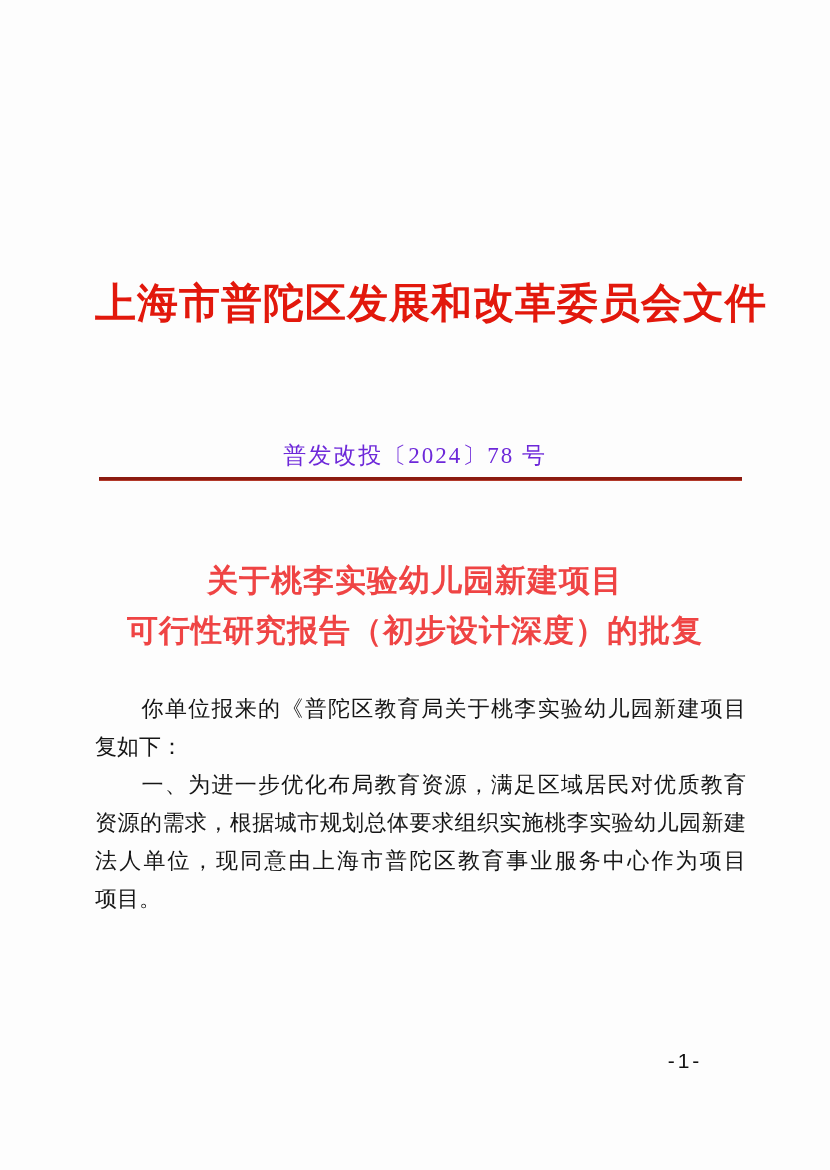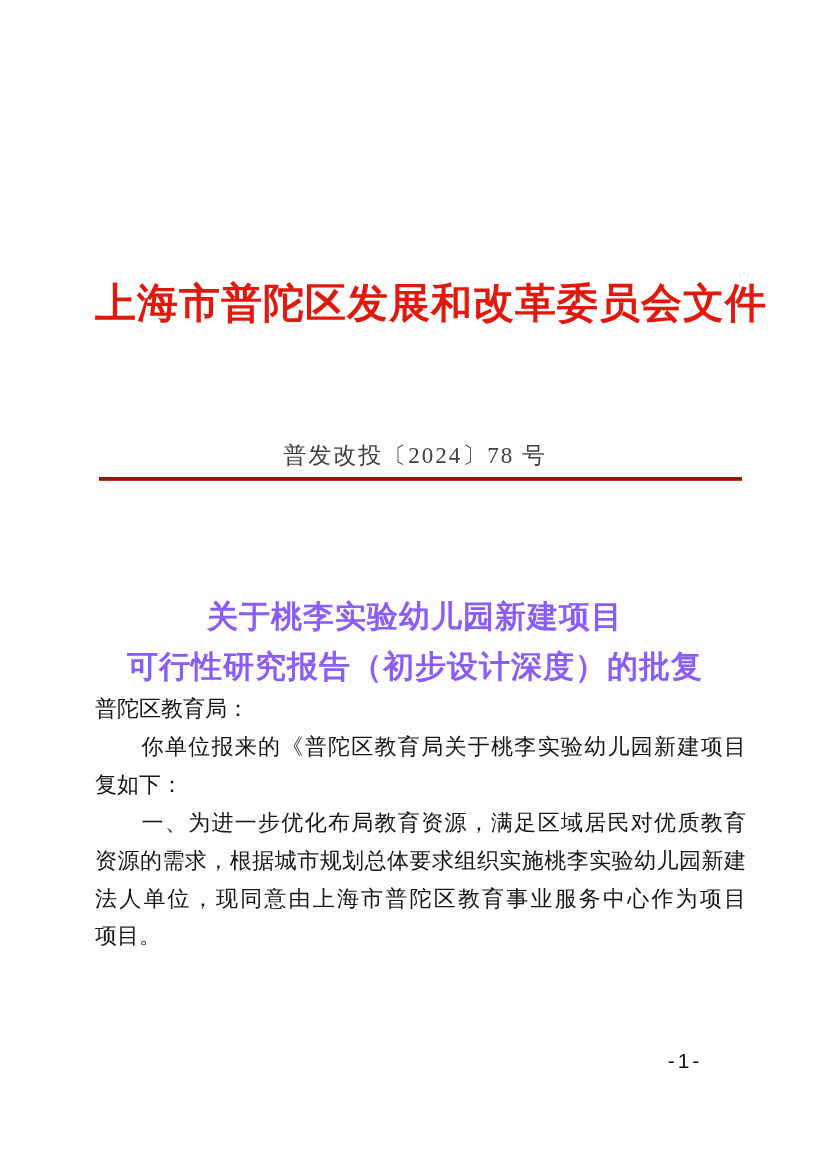--- a/index.html
+++ b/index.html
@@ -29,45 +29,44 @@
     white-space: nowrap;
     padding-left: 32px;
   }
   .doc-number {
     position: absolute;
     top: 440px;
     left: 0;
     right: 0;
     text-align: center;
     font-size: 23px;
-    color: #404040;
+    color: #6d28d9;
     letter-spacing: 2px;
     white-space: nowrap;
   }
   .red-rule {
     position: absolute;
     top: 477px;
     left: 99px;
     width: 643px;
     height: 3px;
     background: #8b1a10;
     border-bottom: 1px solid #b33a2a;
   }
   .doc-title {
     position: absolute;
     top: 556px;
     left: 0;
     right: 0;
     text-align: center;
     font-size: 31px;
     font-weight: bold;
-    color: #8b5cf6;
+    color: #ef4444;
     line-height: 50px;
     letter-spacing: 1px;
-    margin-top: 36px;
   }
   .body-text {
     position: absolute;
     top: 690px;
     left: 95px;
     width: 651px;
     font-size: 22px;
     line-height: 37.9px;
     color: #161616;
   }
@@ -101,21 +100,20 @@
   <div class="doc-number">普发改投〔2024〕78 号</div>
 
   <div class="red-rule"></div>
 
   <div class="doc-title">
     <div>关于桃李实验幼儿园新建项目</div>
     <div>可行性研究报告（初步设计深度）的批复</div>
   </div>
 
   <div class="body-text">
-    <div class="line">普陀区教育局：</div>
     <div class="line full">　　你单位报来的《普陀区教育局关于桃李实验幼儿园新建项目</div>
     <div class="line">复如下：</div>
     <div class="line full">　　一、为进一步优化布局教育资源，满足区域居民对优质教育</div>
     <div class="line full">资源的需求，根据城市规划总体要求组织实施桃李实验幼儿园新建</div>
     <div class="line full">法人单位，现同意由上海市普陀区教育事业服务中心作为项目</div>
     <div class="line">项目。</div>
   </div>
 
   <div class="page-number">-1-</div>
 

